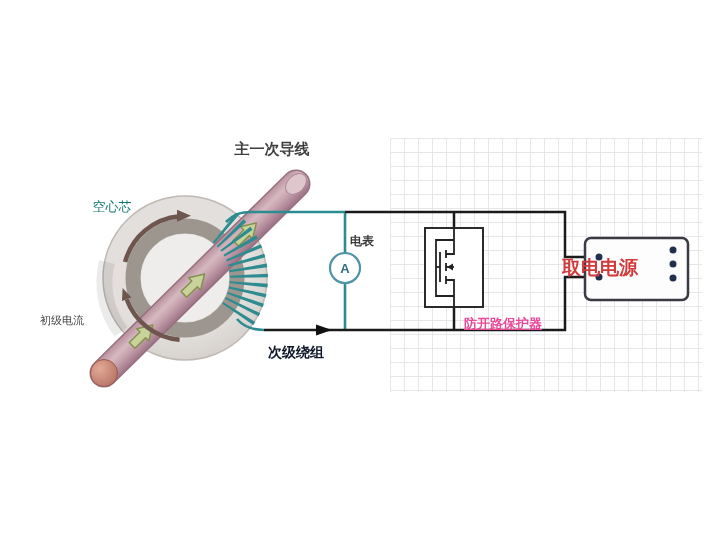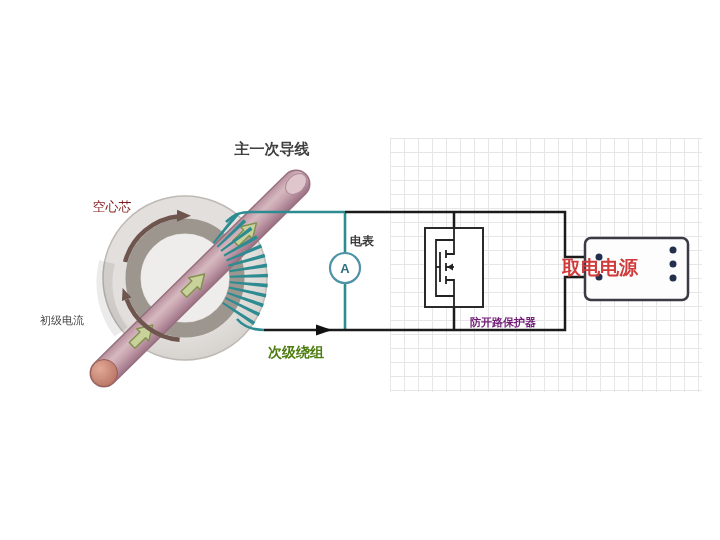--- a/index.html
+++ b/index.html
@@ -10,26 +10,26 @@
   #grid{
     position:absolute;left:390px;top:138px;width:312px;height:254px;
     background-image:
       linear-gradient(to right,#e6e6e6 1px,transparent 1px),
       linear-gradient(to bottom,#e6e6e6 1px,transparent 1px);
     background-size:14px 14px;
   }
   svg{position:absolute;left:0;top:0;}
   .lbl{position:absolute;white-space:nowrap;}
   .lbl-primary-wire{left:226px;top:140px;transform:translateX(-50%);font-size:15px;font-weight:600;color:#3f3f3f;margin-left:46px;}
-  .lbl-hollow-core{left:112px;top:198px;transform:translateX(-50%);font-size:13px;color:#7f1d1d;}
+  .lbl-hollow-core{left:112px;top:198px;transform:translateX(-50%);font-size:13px;color:#0f766e;}
   .lbl-primary-current{left:62px;top:313px;transform:translateX(-50%);font-size:11px;color:#474747;}
-  .lbl-secondary-winding{left:296px;top:344px;transform:translateX(-50%);font-size:14px;font-weight:600;color:#4d7c0f;}
+  .lbl-secondary-winding{left:296px;top:344px;transform:translateX(-50%);font-size:14px;font-weight:600;color:#0f172a;}
   .lbl-meter{left:350px;top:233px;font-size:12px;font-weight:600;color:#3a3a3a;text-align:center;}
   .lbl-ammeter{left:345px;top:268px;transform:translate(-50%,-50%);font-size:13px;font-weight:700;color:#2f6f80;}
-  .lbl-protector{left:503px;top:315px;transform:translateX(-50%);font-size:11px;font-weight:700;color:#701a75;}
+  .lbl-protector{left:503px;top:315px;transform:translateX(-50%);font-size:13px;font-weight:700;color:#ec4899;text-decoration:underline;}
   .lbl-supply{left:600px;top:268px;transform:translate(-50%,-50%);font-size:19px;font-weight:700;color:#d03a3a;}
 </style>
 </head>
 <body>
 
 <div id="stage">
 
   <div id="grid"></div>
 
   <svg width="720" height="540" viewBox="0 0 720 540">

